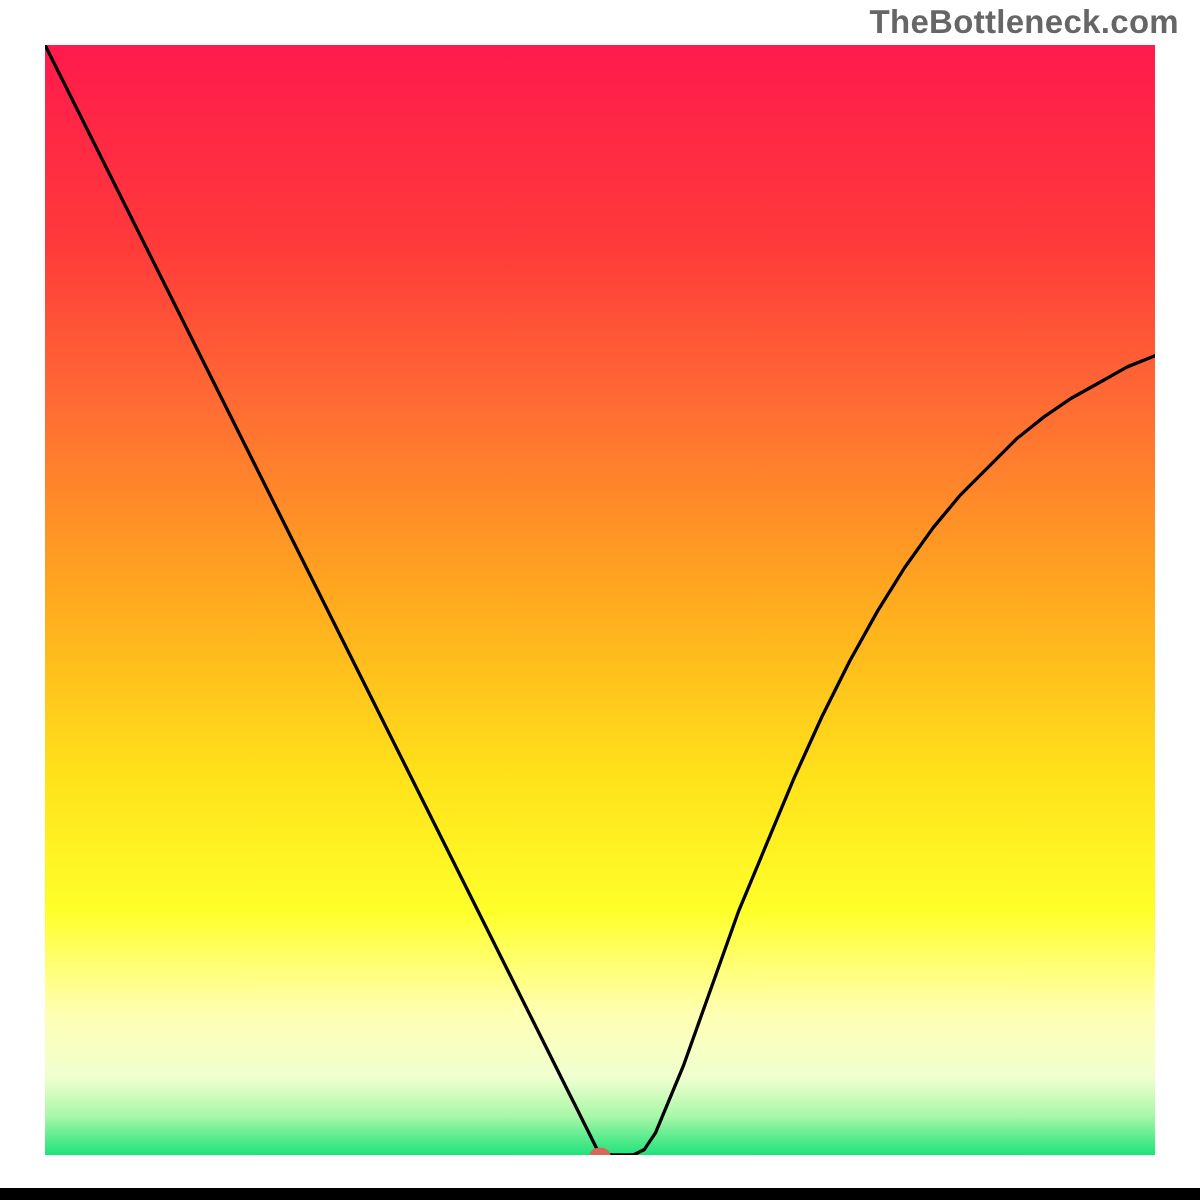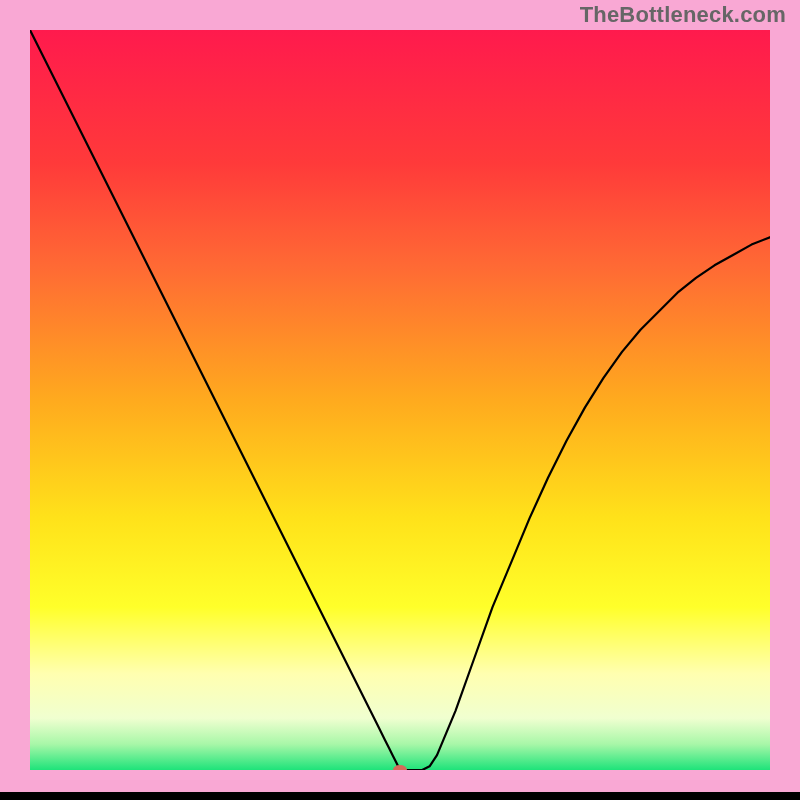--- a/index.html
+++ b/index.html
@@ -10,21 +10,21 @@
     background: #000;
     overflow: hidden;
     font-family: Arial, Helvetica, sans-serif;
   }
   .frame {
     position: absolute;
     top: 0;
     left: 0;
     width: 800px;
     height: 792px;
-    background: #f9a8d4;
+    background: #ffffff;
   }
   .watermark {
     position: absolute;
     top: 2px;
     right: 14px;
     color: #666;
     font-size: 22px;
     font-weight: 600;
     letter-spacing: 0.2px;
     user-select: none;

